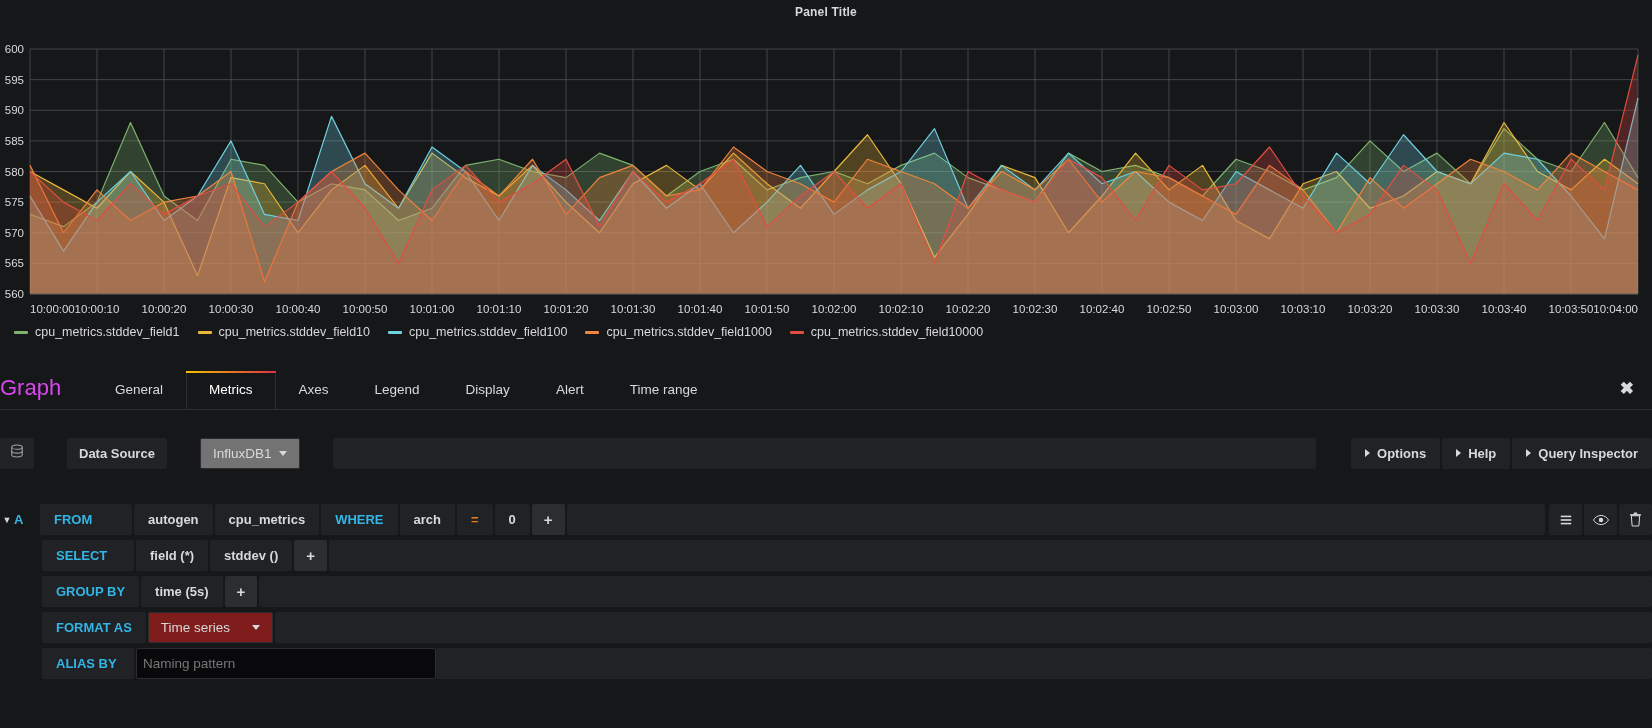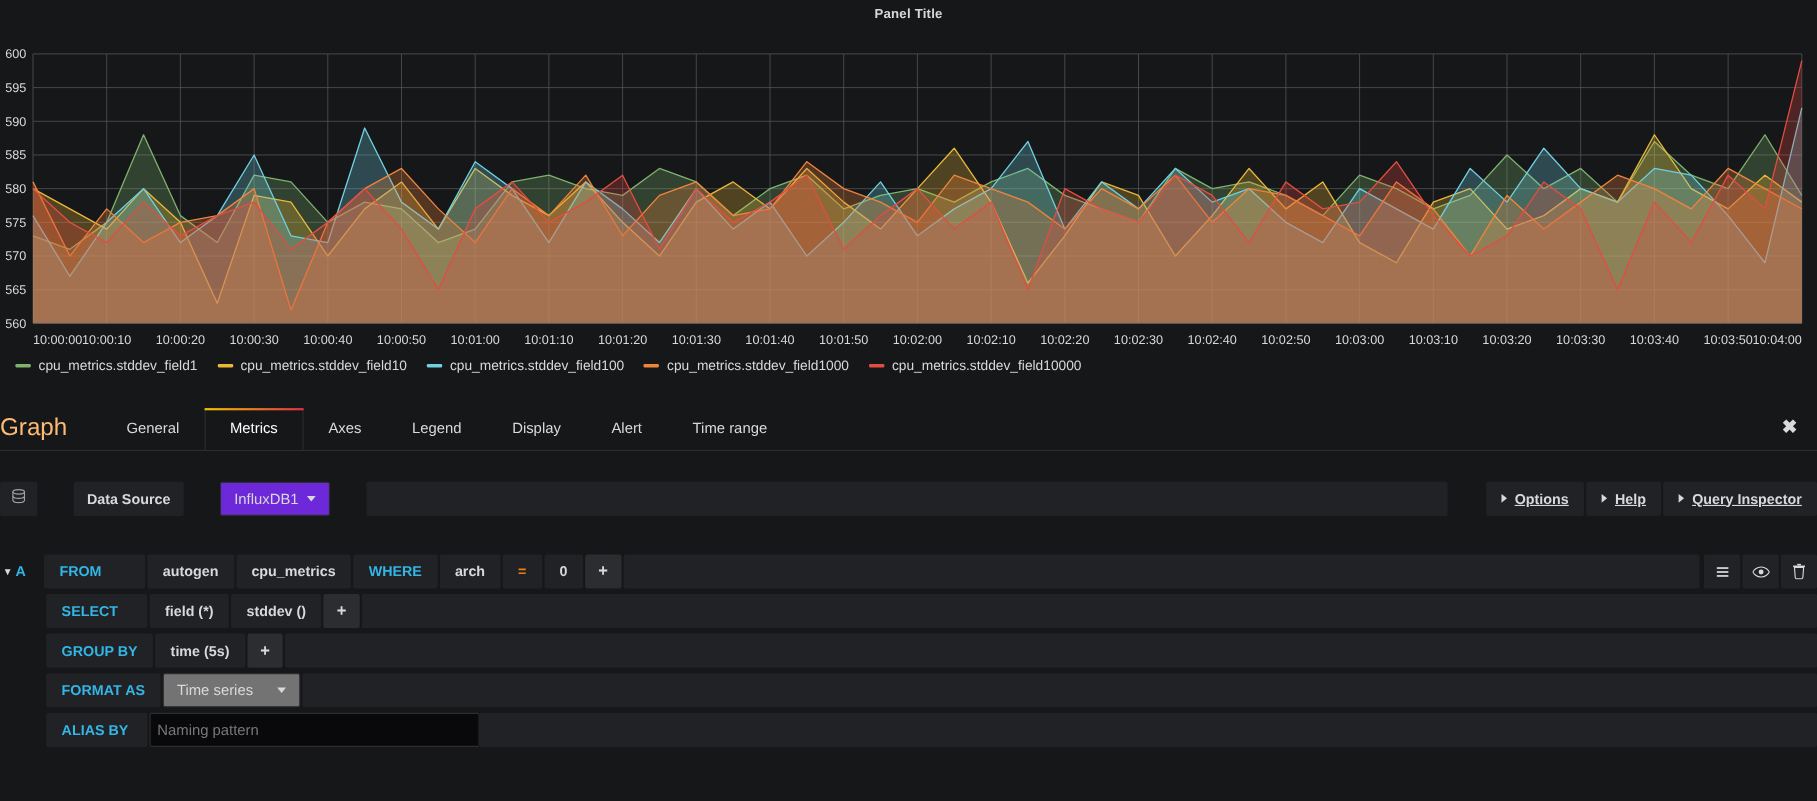--- a/index.html
+++ b/index.html
@@ -31,21 +31,21 @@
   .legend-swatch { width: 14px; height: 3px; border-radius: 1px; margin-right: 7px; }
   .legend-label { color: #d8d9da; font-size: 12.5px; }
 
   
   .editor { position: relative; width: 1652px; background: #161719; }
   .tabbar {
     position: relative; display: flex; align-items: flex-end;
     height: 44px; border-bottom: 1px solid #2c2d30; padding-left: 0px;
   }
   .editor-title {
-    font-size: 22px; color: #fdba74; font-weight: 400;
+    font-size: 22px; color: #d946ef; font-weight: 400;
     padding: 0 0 8px 0px; width: 92px; padding-left: 0px;
   }
   .tabs { display: flex; align-items: flex-end; height: 44px; }
   .tab {
     position: relative; padding: 0 22px; height: 38px; line-height: 38px;
     font-size: 13.5px; color: #d8d9da; cursor: pointer; background: transparent;
     border-left: 1px solid transparent; border-right: 1px solid transparent; text-align: right;
   }
   .tab.active {
     background: #161719;
@@ -68,34 +68,34 @@
     height: 38px; margin-top: 24px; padding-left: 0px; gap: 31px;
   }
   .gf-seg {
     height: 31px; line-height: 31px; background: #202226;
     border-radius: 2px; font-size: 13px; color: #d8d9da;
     padding: 0 12px; margin-right: 2px; white-space: nowrap;
   }
   .gf-seg.label { color: #d8d9da; font-weight: bold; }
   .gf-seg.icon-seg { padding: 0 10px; color: #9fa0a3; }
   .gf-seg.input-dark {
-    background: #6d28d9; border: 1px solid #2c2d30; color: #d8d9da;
+    background: #737373; border: 1px solid #2c2d30; color: #d8d9da;
     display: flex; align-items: center; gap: 8px; font-size: 13.5px;
   }
   .caret-down {
     display: inline-block; width: 0; height: 0;
     border-left: 4px solid transparent; border-right: 4px solid transparent;
     border-top: 5px solid #d8d9da;
   }
   .ds-spacer { flex: 1; height: 31px; background: #202226; margin-right: 2px; border-radius: 2px;}
   .ds-right { display: flex; align-items: center; }
   .ds-btn {
     height: 31px; line-height: 31px; background: #202226; color: #d8d9da;
     font-size: 13px; font-weight: bold; padding: 0 14px; margin-left: 2px;
-    cursor: pointer; border-radius: 2px; display: flex; align-items: center; gap: 7px; text-decoration: underline;
+    cursor: pointer; border-radius: 2px; display: flex; align-items: center; gap: 7px;
   }
   .caret-right {
     display: inline-block; width: 0; height: 0;
     border-top: 4px solid transparent; border-bottom: 4px solid transparent;
     border-left: 5px solid #d8d9da;
   }
 
   
   .query-block { margin-top: 32px; }
   .q-row { display: flex; align-items: center; height: 31px; margin-bottom: 5px; }
@@ -109,21 +109,21 @@
     height: 31px; line-height: 31px; background: #202226; border-radius: 2px;
     font-size: 13px; color: #d8d9da; padding: 0 14px; margin-right: 2px;
     white-space: nowrap; cursor: pointer; font-weight: bold;
   }
   .q-seg.kw { color: #33b5e5; min-width: 92px; }
   .q-seg.op { color: #eb7b18; }
   .q-seg.plus { font-size: 15px; padding: 0 12px; background: #2c2d30; }
   .q-seg.val { font-weight: bold; }
   .q-fill { flex: 1; height: 31px; background: #202226; border-radius: 2px; }
   .q-select {
-    height: 31px; background: #737373; border: 1px solid #2c2d30; border-radius: 2px;
+    height: 31px; background: #7f1d1d; border: 1px solid #2c2d30; border-radius: 2px;
     display: flex; align-items: center; gap: 22px; padding: 0 12px;
     font-size: 13.5px; color: #d8d9da; margin-right: 2px; cursor: pointer;
   }
   .q-input {
     height: 31px; width: 300px; background: #09090b; border: 1px solid #2c2d30;
     border-radius: 2px; padding: 0 6px; color: #d8d9da; font-size: 13.5px;
     font-family: "Liberation Sans", sans-serif; outline: none;
   }
   .q-input::placeholder { color: #777; }
   .q-actions { display: flex; align-items: center; margin-left: 2px; }

